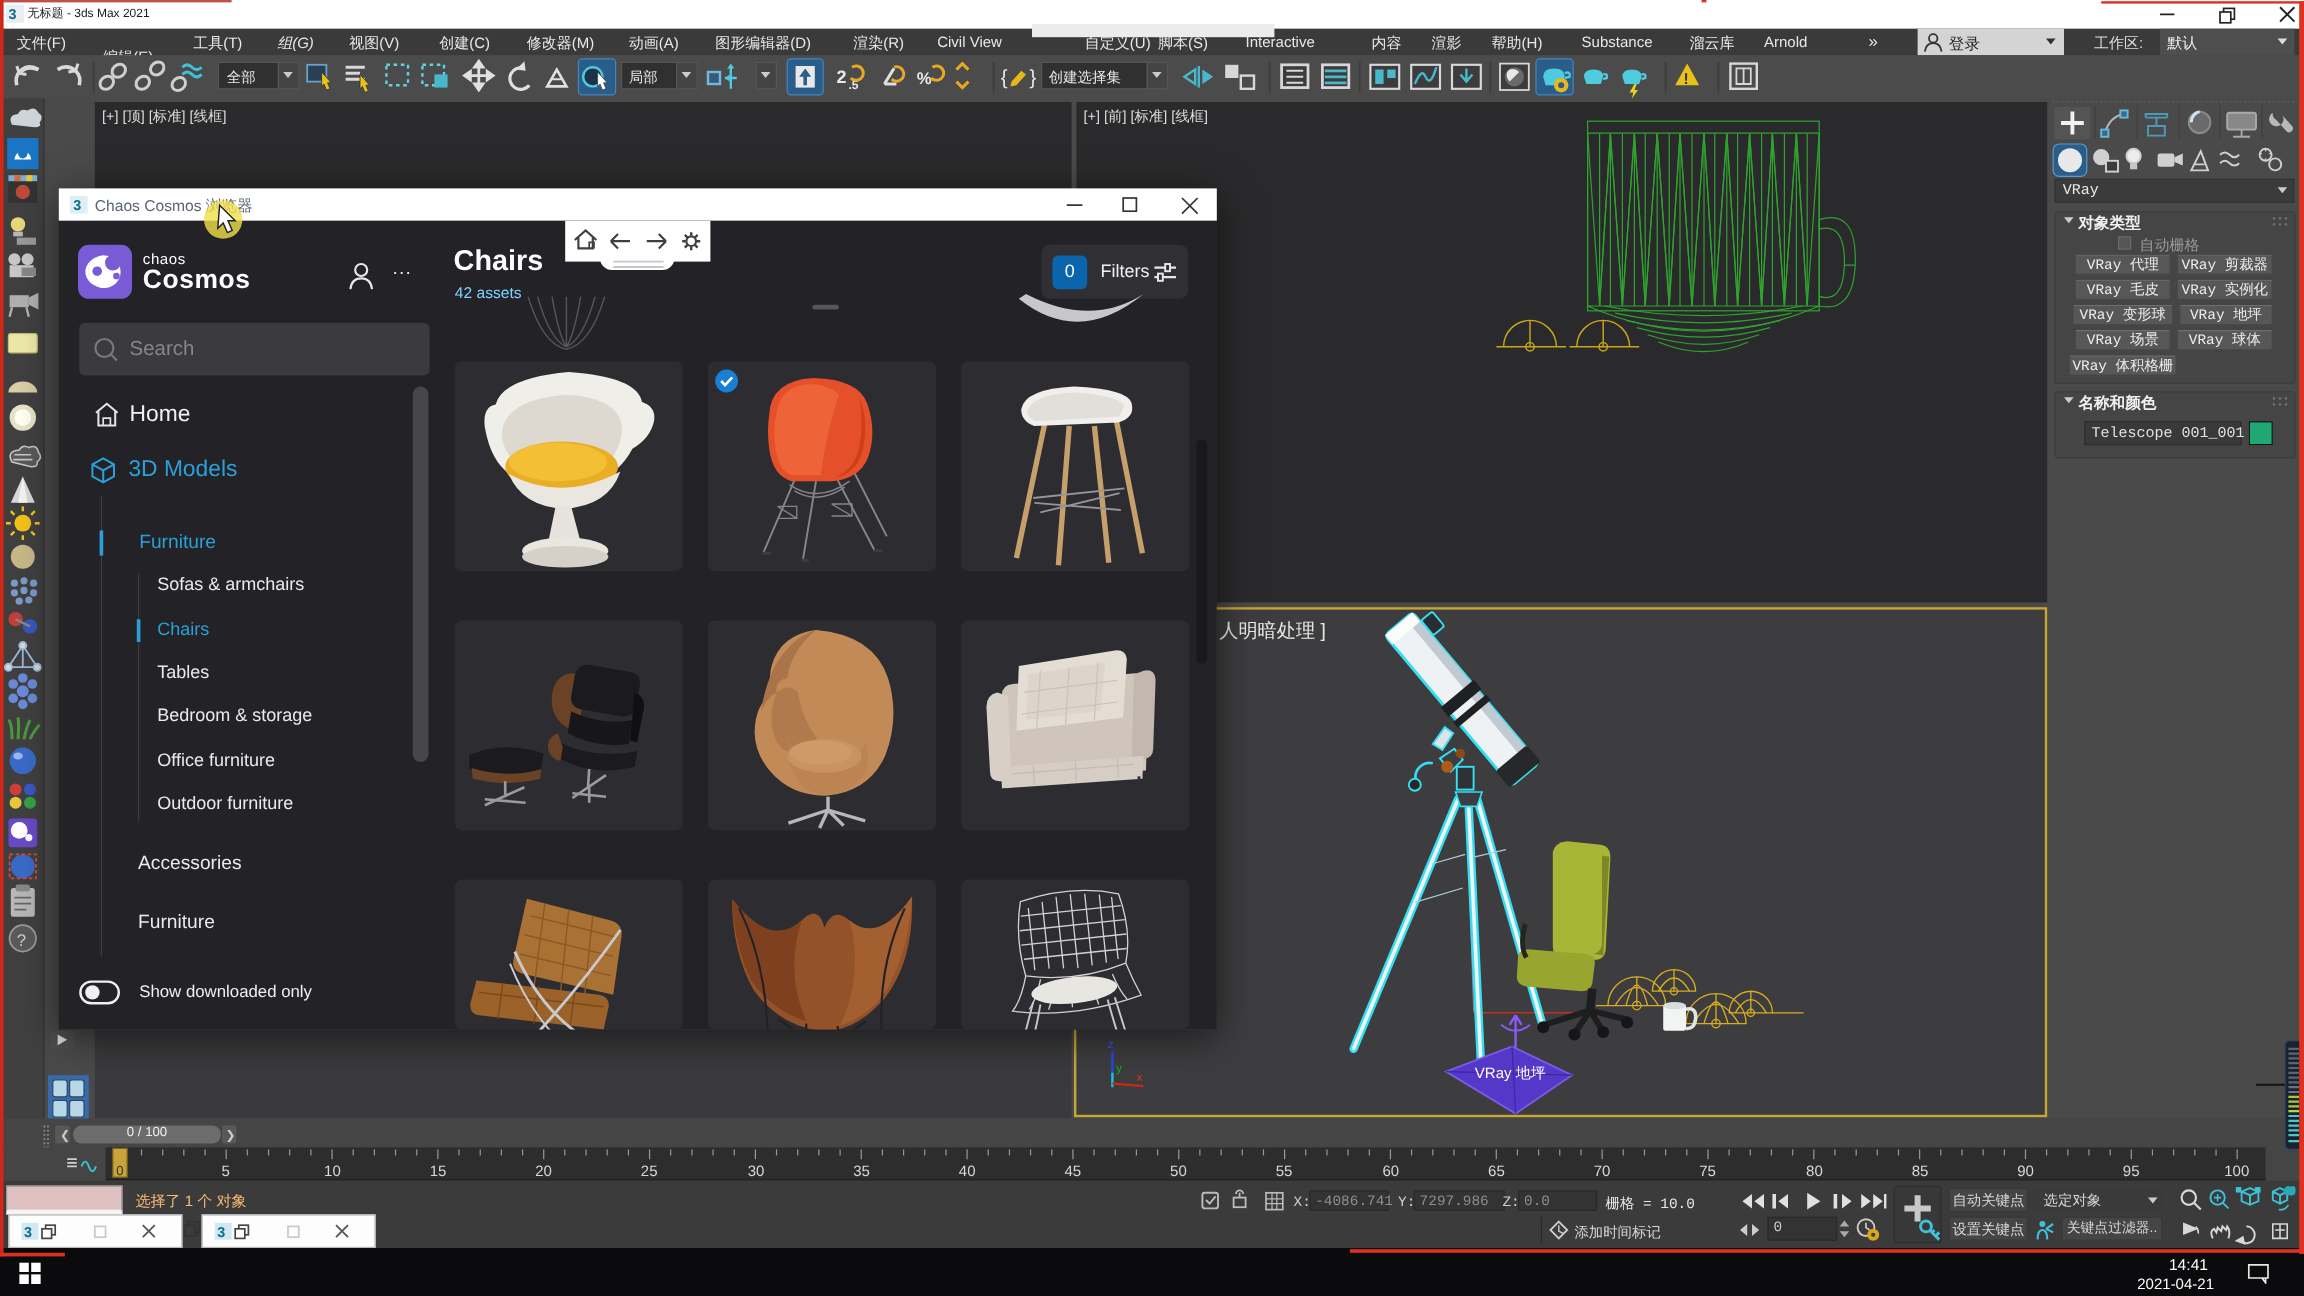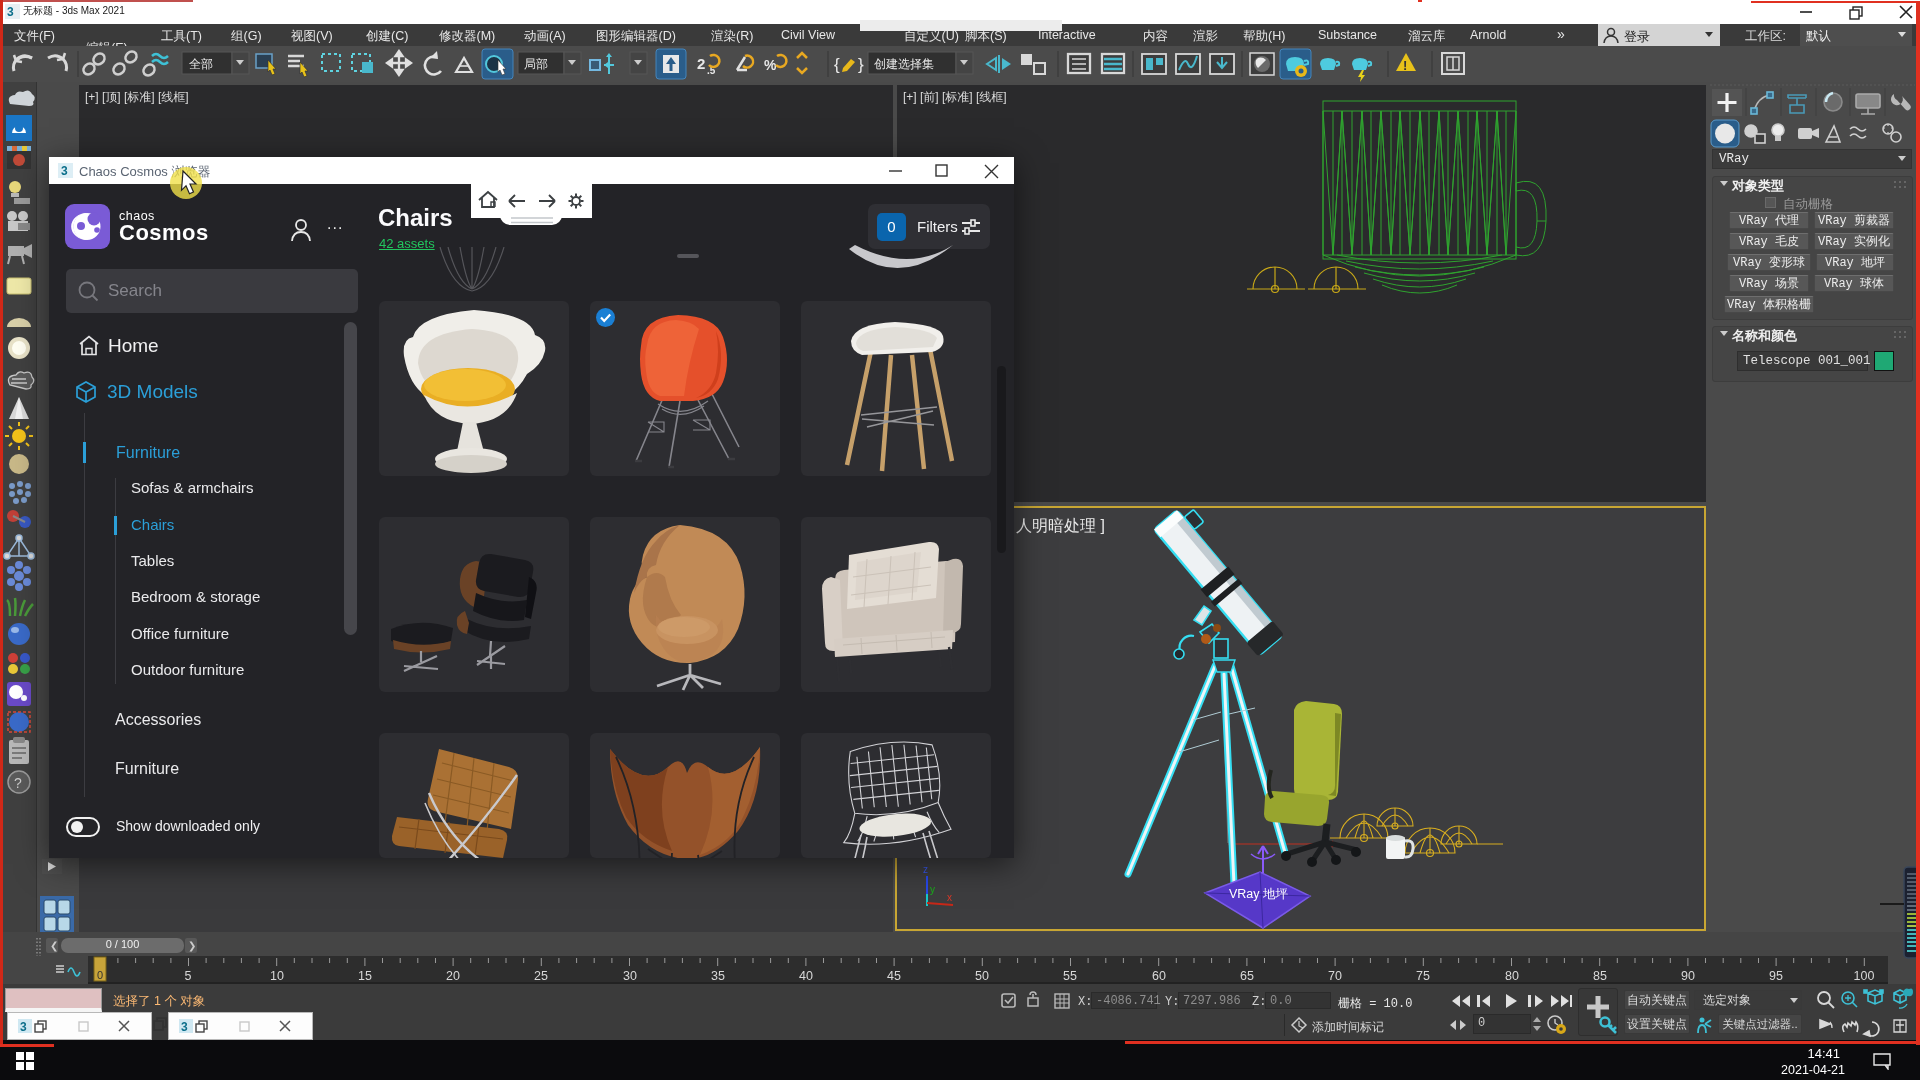--- a/index.html
+++ b/index.html
@@ -24,21 +24,21 @@
     <rect x="63" y="7" width="9" height="9" fill="none" stroke="#222" stroke-width="1.4"></rect>
     <rect x="60" y="10" width="9" height="9" fill="#fff" stroke="#222" stroke-width="1.4"></rect>
     <path d="M110,6 L122,18 M122,6 L110,18" stroke="#222" stroke-width="1.6"></path>
   </svg>
 
   <div class="abs" style="left:0;top:24px;width:1920px;height:22px;background:#3a3a3a;"></div>
   <div class="abs" id="menus" style="left:0;top:24px;width:1920px;height:22px;color:#e8e8e8;font-size:12.5px;">
     <span class="abs" style="left:14px;top:4px;">文件(F)</span>
     <span class="abs" style="left:86px;top:16px;text-align:center;">编辑(E)</span>
     <span class="abs" style="left:161px;top:4px;">工具(T)</span>
-    <span class="abs" style="left:231px;top:4px;">组(G)</span>
+    <span class="abs" style="left:231px;top:4px;font-style:italic;">组(G)</span>
     <span class="abs" style="left:291px;top:4px;">视图(V)</span>
     <span class="abs" style="left:366px;top:4px;">创建(C)</span>
     <span class="abs" style="left:439px;top:4px;">修改器(M)</span>
     <span class="abs" style="left:524px;top:4px;">动画(A)</span>
     <span class="abs" style="left:596px;top:4px;">图形编辑器(D)</span>
     <span class="abs" style="left:711px;top:4px;">渲染(R)</span>
     <span class="abs" style="left:781px;top:4px;">Civil View</span>
     <span class="abs" style="left:904px;top:4px;">自定义(U)</span>
     <span class="abs" style="left:965px;top:4px;">脚本(S)</span>
     <span class="abs" style="left:1038px;top:4px;">Interactive</span>
@@ -828,21 +828,21 @@
     <div class="abs" style="left:82px;top:468px;font-size:15px;color:#eaeaec;">Office furniture</div>
     <div class="abs" style="left:82px;top:504px;font-size:15px;color:#eaeaec;">Outdoor furniture</div>
     <div class="abs" style="left:66px;top:554px;font-size:16px;color:#eaeaec;">Accessories</div>
     <div class="abs" style="left:66px;top:603px;font-size:16px;color:#eaeaec;">Furniture</div>
     <div class="abs" style="left:295px;top:165px;width:13px;height:313px;background:#46464b;border-radius:7px;"></div>
     <div class="abs" style="left:17px;top:660px;width:34px;height:20px;border:2px solid #f0f0f0;border-radius:11px;"></div>
     <div class="abs" style="left:22px;top:664px;width:12px;height:12px;background:#f0f0f0;border-radius:6px;"></div>
     <div class="abs" style="left:67px;top:661px;font-size:14px;color:#f0f0f2;">Show downloaded only</div>
 
     <div class="abs" style="left:329px;top:47px;font-size:24px;font-weight:bold;color:#fbfbfd;">Chairs</div>
-    <div class="abs" style="left:330px;top:79px;font-size:13px;color:#22c55e;text-decoration:underline;">42 assets</div>
+    <div class="abs" style="left:330px;top:79px;font-size:13px;color:#7dd3fc;">42 assets</div>
     <div class="abs" style="left:819px;top:47px;width:122px;height:45px;background:#2f2f34;border-radius:7px;"></div>
     <div class="abs" style="left:828px;top:56px;width:29px;height:28px;background:#0a65ad;border-radius:5px;text-align:center;line-height:28px;font-size:15px;color:#fff;">0</div>
     <div class="abs" style="left:868px;top:61px;font-size:15px;color:#f0f0f2;">Filters</div>
     <svg class="abs" style="left:911px;top:60px" width="22" height="20">
       <path d="M2,6 h18 M2,14 h18" stroke="#e8e8e8" stroke-width="1.8"></path>
       <rect x="11" y="3" width="4" height="6" fill="#2f2f34" stroke="#e8e8e8" stroke-width="1.6"></rect>
       <rect x="5" y="11" width="4" height="6" fill="#2f2f34" stroke="#e8e8e8" stroke-width="1.6"></rect>
     </svg>
 
     <svg class="abs" style="left:383px;top:90px" width="80" height="48">

